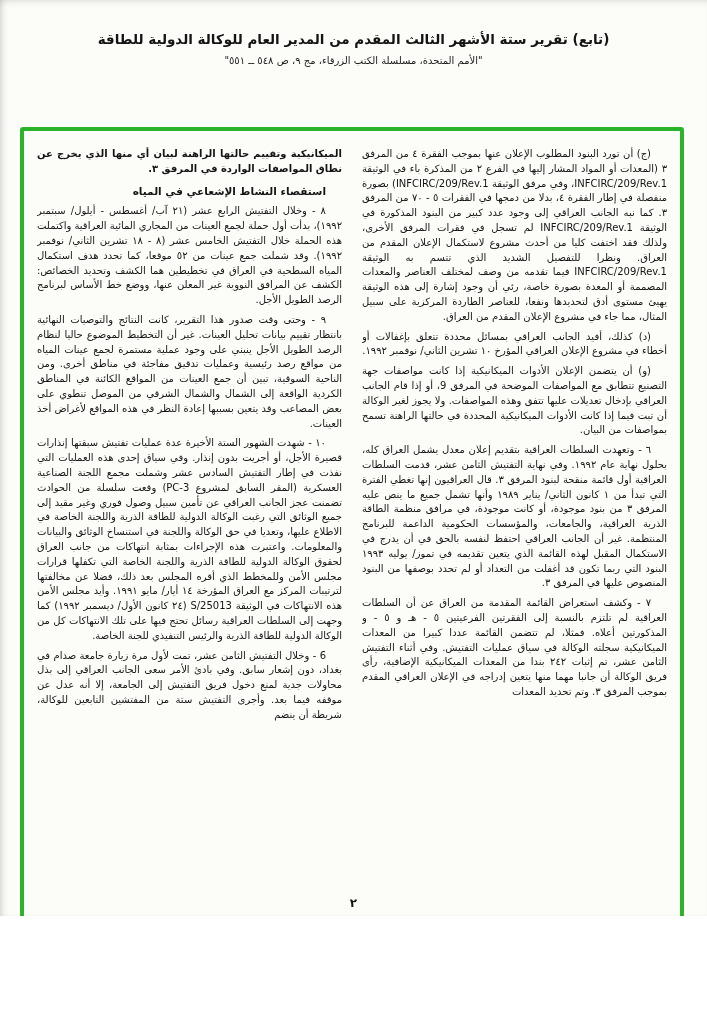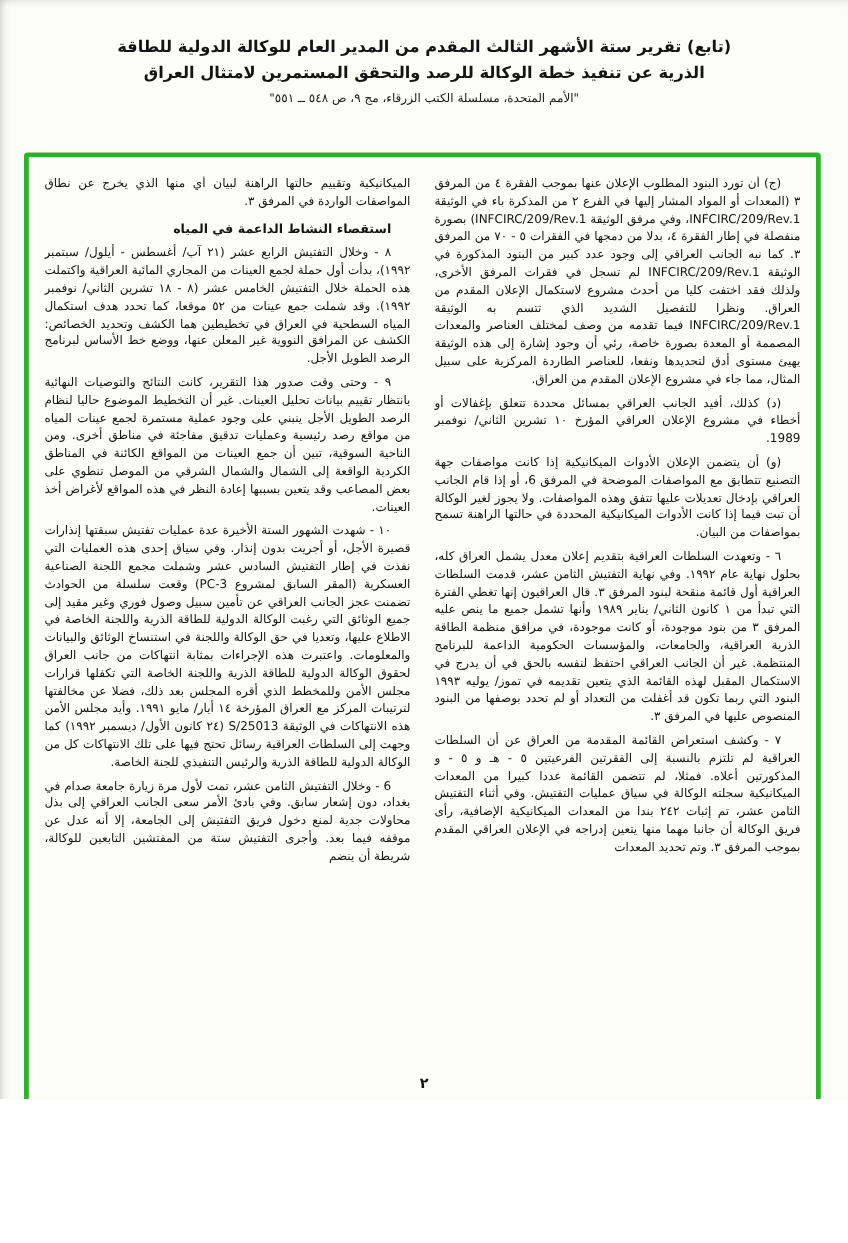--- a/index.html
+++ b/index.html
@@ -47,21 +47,21 @@
     flex:1 1 0;
     font-size:10px;
     line-height:14.8px;
     text-align:justify;
     overflow:hidden;
   }
   .para{
     margin:0 0 5px 0;
     text-indent:16px;
   }
-  .para.no-indent{text-indent:0;}
+  .para.no-indent{text-indent:0;font-weight:bold;}
   .section-heading{
     font-weight:bold;
     font-size:10.5px;
     margin:7px 0 6px 0;
     text-indent:16px;
   }
   .page-number{
     position:absolute;
     bottom:6px;left:0;right:0;
     text-align:center;
@@ -69,37 +69,36 @@
     font-weight:bold;
   }
 </style>
 </head>
 <body>
 
 <div class="page">
 
   <div class="doc-header">
     <div class="title-line">(تابع) تقرير ستة الأشهر الثالث المقدم من المدير العام للوكالة الدولية للطاقة</div>
-    <div class="title-line">الذرية عن تنفيذ خطة الوكالة للرصد والتحقق المستمرين لامتثال العراق</div>
     <div class="source-line">"الأمم المتحدة، مسلسلة الكتب الزرقاء، مج ٩، ص ٥٤٨ ــ ٥٥١"</div>
   </div>
 
   <div class="content-box">
 
     <div class="text-column">
       <p class="para">(ج) أن تورد البنود المطلوب الإعلان عنها بموجب الفقرة ٤ من المرفق ٣ (المعدات أو المواد المشار إليها في الفرع ٢ من المذكرة باء في الوثيقة INFCIRC/209/Rev.1، وفي مرفق الوثيقة INFCIRC/209/Rev.1) بصورة منفصلة في إطار الفقرة ٤، بدلا من دمجها في الفقرات ٥ - ٧٠ من المرفق ٣. كما نبه الجانب العراقي إلى وجود عدد كبير من البنود المذكورة في الوثيقة INFCIRC/209/Rev.1 لم تسجل في فقرات المرفق الأخرى، ولذلك فقد اختفت كليا من أحدث مشروع لاستكمال الإعلان المقدم من العراق. ونظرا للتفصيل الشديد الذي تتسم به الوثيقة INFCIRC/209/Rev.1 فيما تقدمه من وصف لمختلف العناصر والمعدات المصممة أو المعدة بصورة خاصة، رئي أن وجود إشارة إلى هذه الوثيقة يهيئ مستوى أدق لتحديدها ونفعا، للعناصر الطاردة المركزية على سبيل المثال، مما جاء في مشروع الإعلان المقدم من العراق.</p>
-      <p class="para">(د) كذلك، أفيد الجانب العراقي بمسائل محددة تتعلق بإغفالات أو أخطاء في مشروع الإعلان العراقي المؤرخ ١٠ تشرين الثاني/ نوفمبر 1989.</p>
-      <p class="para">(و) أن يتضمن الإعلان الأدوات الميكانيكية إذا كانت مواصفات جهة التصنيع تتطابق مع المواصفات الموضحة في المرفق 6، أو إذا قام الجانب العراقي بإدخال تعديلات عليها تتفق وهذه المواصفات. ولا يجوز لغير الوكالة أن تبت فيما إذا كانت الأدوات الميكانيكية المحددة في حالتها الراهنة تسمح بمواصفات من البيان.</p>
+      <p class="para">(د) كذلك، أفيد الجانب العراقي بمسائل محددة تتعلق بإغفالات أو أخطاء في مشروع الإعلان العراقي المؤرخ ١٠ تشرين الثاني/ نوفمبر ١٩٩٢.</p>
+      <p class="para">(و) أن يتضمن الإعلان الأدوات الميكانيكية إذا كانت مواصفات جهة التصنيع تتطابق مع المواصفات الموضحة في المرفق 9، أو إذا قام الجانب العراقي بإدخال تعديلات عليها تتفق وهذه المواصفات. ولا يجوز لغير الوكالة أن تبت فيما إذا كانت الأدوات الميكانيكية المحددة في حالتها الراهنة تسمح بمواصفات من البيان.</p>
       <p class="para">٦ - وتعهدت السلطات العراقية بتقديم إعلان معدل يشمل العراق كله، بحلول نهاية عام ١٩٩٢. وفي نهاية التفتيش الثامن عشر، قدمت السلطات العراقية أول قائمة منقحة لبنود المرفق ٣. قال العراقيون إنها تغطي الفترة التي تبدأ من ١ كانون الثاني/ يناير ١٩٨٩ وأنها تشمل جميع ما ينص عليه المرفق ٣ من بنود موجودة، أو كانت موجودة، في مرافق منظمة الطاقة الذرية العراقية، والجامعات، والمؤسسات الحكومية الداعمة للبرنامج المنتظمة. غير أن الجانب العراقي احتفظ لنفسه بالحق في أن يدرج في الاستكمال المقبل لهذه القائمة الذي يتعين تقديمه في تموز/ يوليه ١٩٩٣ البنود التي ربما تكون قد أغفلت من التعداد أو لم تحدد بوصفها من البنود المنصوص عليها في المرفق ٣.</p>
       <p class="para">٧ - وكشف استعراض القائمة المقدمة من العراق عن أن السلطات العراقية لم تلتزم بالنسبة إلى الفقرتين الفرعيتين ٥ - هـ و ٥ - و المذكورتين أعلاه. فمثلا، لم تتضمن القائمة عددا كبيرا من المعدات الميكانيكية سجلته الوكالة في سياق عمليات التفتيش. وفي أثناء التفتيش الثامن عشر، تم إثبات ٢٤٢ بندا من المعدات الميكانيكية الإضافية، رأى فريق الوكالة أن جانبا مهما منها يتعين إدراجه في الإعلان العراقي المقدم بموجب المرفق ٣. وتم تحديد المعدات</p>
     </div>
 
     <div class="text-column">
       <p class="para no-indent">الميكانيكية وتقييم حالتها الراهنة لبيان أي منها الذي يخرج عن نطاق المواصفات الواردة في المرفق ٣.</p>
-      <div class="section-heading">استقصاء النشاط الداعمة في المياه</div>
+      <div class="section-heading">استقصاء النشاط الإشعاعي في المياه</div>
       <p class="para">٨ - وخلال التفتيش الرابع عشر (٢١ آب/ أغسطس - أيلول/ سبتمبر ١٩٩٢)، بدأت أول حملة لجمع العينات من المجاري المائية العراقية واكتملت هذه الحملة خلال التفتيش الخامس عشر (٨ - ١٨ تشرين الثاني/ نوفمبر ١٩٩٢). وقد شملت جمع عينات من ٥٢ موقعا، كما تحدد هدف استكمال المياه السطحية في العراق في تخطيطين هما الكشف وتحديد الخصائص: الكشف عن المرافق النووية غير المعلن عنها، ووضع خط الأساس لبرنامج الرصد الطويل الأجل.</p>
       <p class="para">٩ - وحتى وقت صدور هذا التقرير، كانت النتائج والتوصيات النهائية بانتظار تقييم بيانات تحليل العينات. غير أن التخطيط الموضوع حاليا لنظام الرصد الطويل الأجل ينبني على وجود عملية مستمرة لجمع عينات المياه من مواقع رصد رئيسية وعمليات تدقيق مفاجئة في مناطق أخرى. ومن الناحية السوقية، تبين أن جمع العينات من المواقع الكائنة في المناطق الكردية الواقعة إلى الشمال والشمال الشرقي من الموصل تنطوي على بعض المصاعب وقد يتعين بسببها إعادة النظر في هذه المواقع لأغراض أخذ العينات.</p>
       <p class="para">١٠ - شهدت الشهور الستة الأخيرة عدة عمليات تفتيش سبقتها إنذارات قصيرة الأجل، أو أجريت بدون إنذار. وفي سياق إحدى هذه العمليات التي نفذت في إطار التفتيش السادس عشر وشملت مجمع اللجنة الصناعية العسكرية (المقر السابق لمشروع PC-3) وقعت سلسلة من الحوادث تضمنت عجز الجانب العراقي عن تأمين سبيل وصول فوري وغير مقيد إلى جميع الوثائق التي رغبت الوكالة الدولية للطاقة الذرية واللجنة الخاصة في الاطلاع عليها، وتعديا في حق الوكالة واللجنة في استنساخ الوثائق والبيانات والمعلومات. واعتبرت هذه الإجراءات بمثابة انتهاكات من جانب العراق لحقوق الوكالة الدولية للطاقة الذرية واللجنة الخاصة التي تكفلها قرارات مجلس الأمن وللمخطط الذي أقره المجلس بعد ذلك، فضلا عن مخالفتها لترتيبات المركز مع العراق المؤرخة ١٤ أيار/ مايو ١٩٩١. وأيد مجلس الأمن هذه الانتهاكات في الوثيقة S/25013 (٢٤ كانون الأول/ ديسمبر ١٩٩٢) كما وجهت إلى السلطات العراقية رسائل تحتج فيها على تلك الانتهاكات كل من الوكالة الدولية للطاقة الذرية والرئيس التنفيذي للجنة الخاصة.</p>
       <p class="para">6 - وخلال التفتيش الثامن عشر، تمت لأول مرة زيارة جامعة صدام في بغداد، دون إشعار سابق. وفي بادئ الأمر سعى الجانب العراقي إلى بذل محاولات جدية لمنع دخول فريق التفتيش إلى الجامعة، إلا أنه عدل عن موقفه فيما بعد. وأجرى التفتيش ستة من المفتشين التابعين للوكالة، شريطة أن ينضم</p>
     </div>
 
   </div>
 
   <div class="page-number">٢</div>
 

